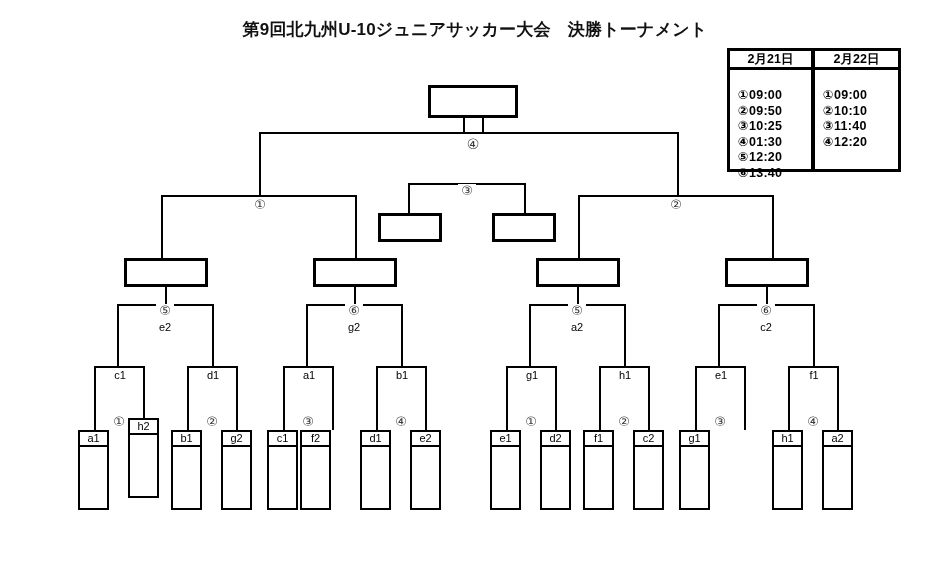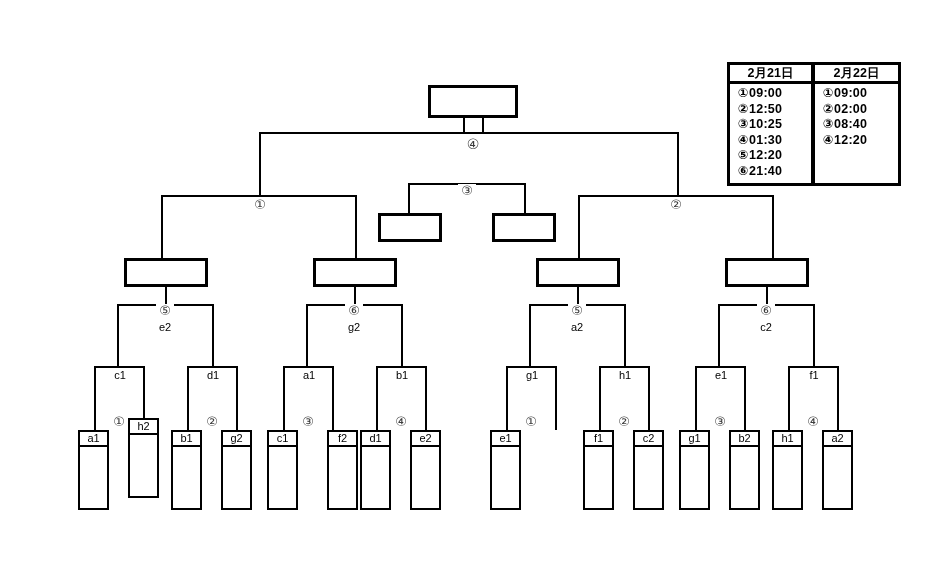--- a/index.html
+++ b/index.html
@@ -33,21 +33,21 @@
     font-weight: bold;
     letter-spacing: 0.2px;
     color: #111;
     white-space: nowrap;
   }
 
   
   #schedule {
     position: absolute;
     left: 727px;
-    top: 62px;
+    top: 48px;
     width: 174px;
     height: 124px;
     border: 3px solid #000;
     background: #fff;
     box-sizing: border-box;
     display: flex;
   }
   .sched-col {
     flex: 1 1 50%;
     box-sizing: border-box;
@@ -63,21 +63,21 @@
   .sched-head {
     text-align: center;
     font-size: 12.5px;
     font-weight: bold;
     padding: 1px 0 1px 0;
     border-bottom: 3px solid #000;
     line-height: 14px;
     white-space: nowrap;
   }
   .sched-body {
-    padding: 2px 0 0 8px;
+    padding: 18px 0 0 8px;
     flex: 1;
   }
   .sched-row {
     font-size: 12.5px;
     font-weight: bold;
     line-height: 15.6px;
     white-space: nowrap;
     letter-spacing: 0.3px;
   }
 
@@ -148,39 +148,40 @@
     color: #000;
     text-align: center;
     white-space: nowrap;
   }
 </style>
 </head>
 <body>
 
 <div id="stage">
 
+  <div id="title">第9回北九州U-10ジュニアサッカー大会　決勝トーナメント</div>
 
   <div id="schedule">
     <div class="sched-col left">
       <div class="sched-head">2月21日</div>
       <div class="sched-body">
         <div class="sched-row"><span>①</span><span>09:00</span></div>
-        <div class="sched-row"><span>②</span><span>12:50</span></div>
+        <div class="sched-row"><span>②</span><span>09:50</span></div>
         <div class="sched-row"><span>③</span><span>10:25</span></div>
         <div class="sched-row"><span>④</span><span>01:30</span></div>
         <div class="sched-row"><span>⑤</span><span>12:20</span></div>
-        <div class="sched-row"><span>⑥</span><span>21:40</span></div>
+        <div class="sched-row"><span>⑥</span><span>13:40</span></div>
       </div>
     </div>
     <div class="sched-col right">
       <div class="sched-head">2月22日</div>
       <div class="sched-body">
         <div class="sched-row"><span>①</span><span>09:00</span></div>
-        <div class="sched-row"><span>②</span><span>02:00</span></div>
-        <div class="sched-row"><span>③</span><span>08:40</span></div>
+        <div class="sched-row"><span>②</span><span>10:10</span></div>
+        <div class="sched-row"><span>③</span><span>11:40</span></div>
         <div class="sched-row"><span>④</span><span>12:20</span></div>
       </div>
     </div>
   </div>
 
   <div class="box heavy" style="left:428px; top:85px; width:90px; height:33px;"></div>
 
   <div class="vline" style="left:463px; top:118px; height:15px;"></div>
   <div class="vline" style="left:482px; top:118px; height:15px;"></div>
 
@@ -271,21 +272,21 @@
 
   <div class="hline" style="left:283px; top:366px; width:51px;"></div>
   <div class="seed" style="left:294px; top:370px; width:30px;">a1</div>
   <div class="vline" style="left:283px; top:366px; height:64px;"></div>
   <div class="vline" style="left:332px; top:366px; height:64px;"></div>
   <div class="cnum" style="left:299px; top:415px; width:18px;">③</div>
   <div class="teambox" style="left:267px; top:430px;">
     <div class="tlabel">c1</div>
     <div class="tbody"></div>
   </div>
-  <div class="teambox" style="left:327px; top:430px;">
+  <div class="teambox" style="left:300px; top:430px;">
     <div class="tlabel">f2</div>
     <div class="tbody"></div>
   </div>
 
   <div class="hline" style="left:376px; top:366px; width:51px;"></div>
   <div class="seed" style="left:387px; top:370px; width:30px;">b1</div>
   <div class="vline" style="left:376px; top:366px; height:64px;"></div>
   <div class="vline" style="left:425px; top:366px; height:64px;"></div>
   <div class="cnum" style="left:392px; top:415px; width:18px;">④</div>
   <div class="teambox" style="left:360px; top:430px;">
@@ -299,20 +300,24 @@
 
   <div class="hline" style="left:506px; top:366px; width:51px;"></div>
   <div class="seed" style="left:517px; top:370px; width:30px;">g1</div>
   <div class="vline" style="left:506px; top:366px; height:64px;"></div>
   <div class="vline" style="left:555px; top:366px; height:64px;"></div>
   <div class="cnum" style="left:522px; top:415px; width:18px;">①</div>
   <div class="teambox" style="left:490px; top:430px;">
     <div class="tlabel">e1</div>
     <div class="tbody"></div>
   </div>
+  <div class="teambox" style="left:540px; top:430px;">
+    <div class="tlabel">d2</div>
+    <div class="tbody"></div>
+  </div>
 
   <div class="hline" style="left:599px; top:366px; width:51px;"></div>
   <div class="seed" style="left:610px; top:370px; width:30px;">h1</div>
   <div class="vline" style="left:599px; top:366px; height:64px;"></div>
   <div class="vline" style="left:648px; top:366px; height:64px;"></div>
   <div class="cnum" style="left:615px; top:415px; width:18px;">②</div>
   <div class="teambox" style="left:583px; top:430px;">
     <div class="tlabel">f1</div>
     <div class="tbody"></div>
   </div>
@@ -323,24 +328,20 @@
 
   <div class="hline" style="left:695px; top:366px; width:51px;"></div>
   <div class="seed" style="left:706px; top:370px; width:30px;">e1</div>
   <div class="vline" style="left:695px; top:366px; height:64px;"></div>
   <div class="vline" style="left:744px; top:366px; height:64px;"></div>
   <div class="cnum" style="left:711px; top:415px; width:18px;">③</div>
   <div class="teambox" style="left:679px; top:430px;">
     <div class="tlabel">g1</div>
     <div class="tbody"></div>
   </div>
-  <div class="teambox" style="left:729px; top:430px;">
-    <div class="tlabel">b2</div>
-    <div class="tbody"></div>
-  </div>
 
   <div class="hline" style="left:788px; top:366px; width:51px;"></div>
   <div class="seed" style="left:799px; top:370px; width:30px;">f1</div>
   <div class="vline" style="left:788px; top:366px; height:64px;"></div>
   <div class="vline" style="left:837px; top:366px; height:64px;"></div>
   <div class="cnum" style="left:804px; top:415px; width:18px;">④</div>
   <div class="teambox" style="left:772px; top:430px;">
     <div class="tlabel">h1</div>
     <div class="tbody"></div>
   </div>

